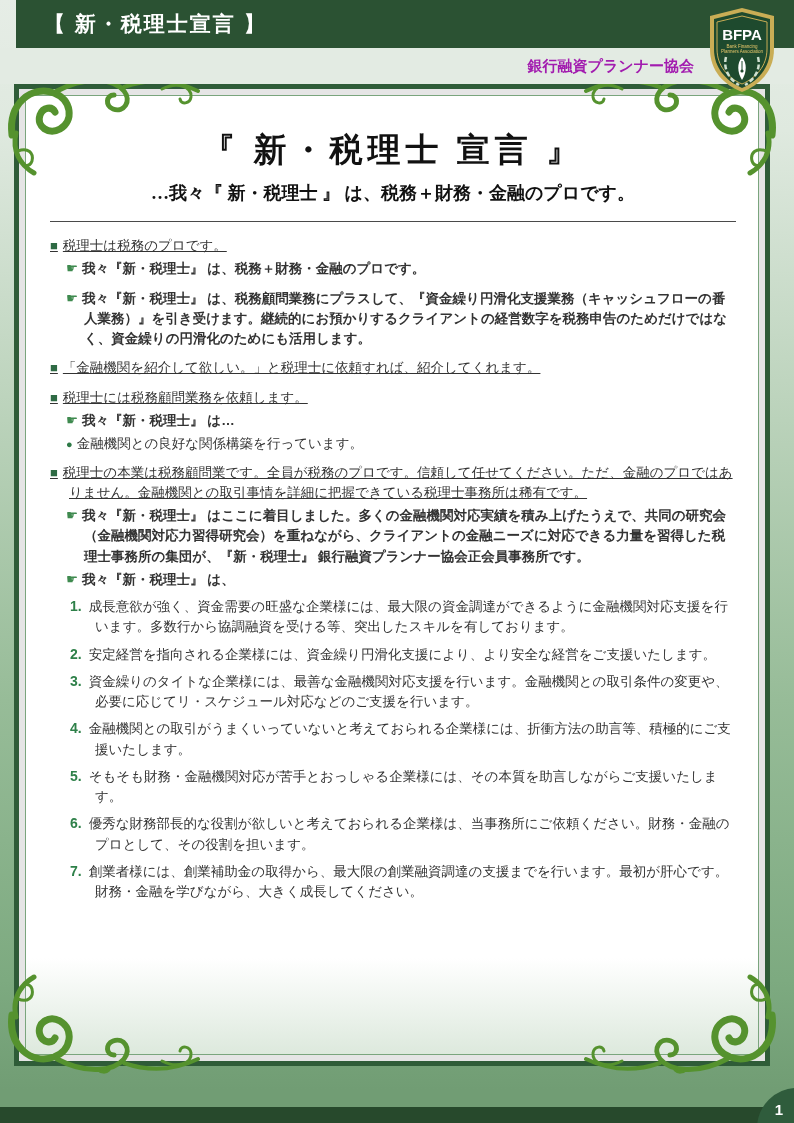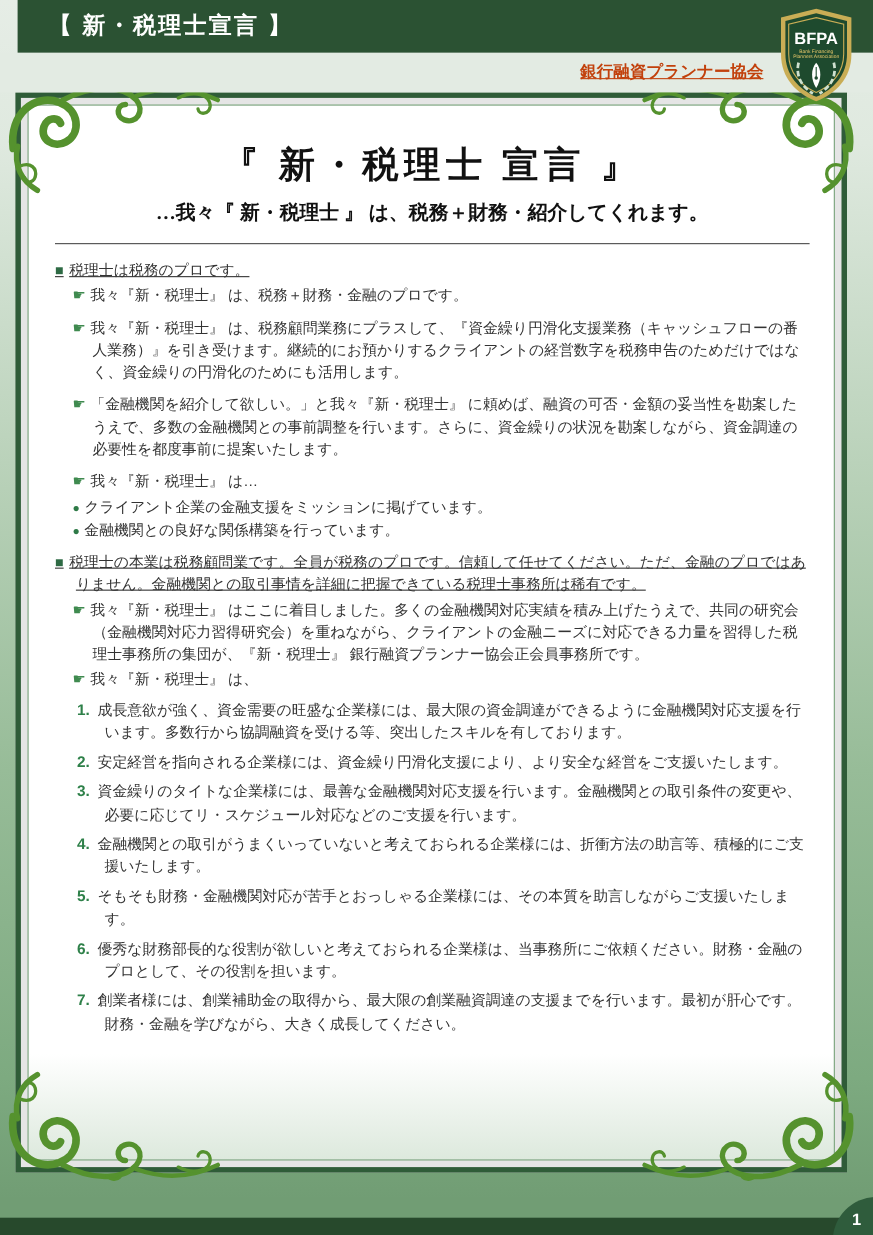--- a/index.html
+++ b/index.html
@@ -6,21 +6,21 @@
   html,body { margin:0; padding:0; }
   body {
     width:794px; height:1123px; position:relative; overflow:hidden;
     font-family:"Liberation Sans","DejaVu Sans",sans-serif;
     background:linear-gradient(180deg,#e6ede6 0px,#dfe9df 130px,#bad2ba 420px,#97bc98 700px,#7daa80 980px,#719d74 1090px,#719d74 100%);
   }
   
   .header-bar { position:absolute; top:0; left:16px; width:100%; height:48px; background:#2b5233; z-index:2; }
   .header-title { color:#ffffff; font-weight:bold; font-size:21px; letter-spacing:2px; line-height:48px; padding-left:28px; }
   .sub-strip { position:absolute; top:48px; left:0; width:100%; height:36px; background:#e3ebe3; z-index:2; }
-  .association { text-align:right; padding-right:100px; line-height:36px; font-weight:bold; font-size:15px; color:#c2410c;text-decoration:underline; }
+  .association { text-align:right; padding-right:100px; line-height:36px; font-weight:bold; font-size:15px; color:#a21caf; }
   .logo { position:absolute; top:7px; right:16px; z-index:10; }
 
   
   .frame {
     position:absolute; left:14px; top:84px; width:756px; height:982px;
     background:#e5e5e5; border:5px solid #2f5c38; z-index:1;
   }
   .inner {
     position:absolute; left:6px; top:6px; right:6px; bottom:6px;
     border:1px solid #7aa57d; overflow:hidden;
@@ -33,21 +33,21 @@
   .fl-bl { bottom:-16px; left:-17px; transform:scaleY(-1); }
   .fl-br { bottom:-16px; right:-17px; transform:scale(-1,-1); }
 
   .doc-title { text-align:center; font-family:"Liberation Serif","DejaVu Serif",serif; font-weight:bold; font-size:33px; letter-spacing:5px; color:#111; margin-top:16px; }
   .doc-subtitle { text-align:center; font-family:"Liberation Serif","DejaVu Serif",serif; font-weight:bold; font-size:18px; color:#111; margin-top:8px; }
   .divider { border-top:1px solid #4a4a4a; margin:16px 0 14px 0; }
 
   .section { margin-bottom:9px; }
   .sec-h { font-size:13.5px; color:#333; line-height:1.5; padding-left:19px; text-indent:-19px;text-decoration:underline; }
   .sq { color:#2e6a44; margin-right:5px; font-size:13px; }
-  .arrow-item { font-size:13.5px; color:#333; line-height:1.5; margin:3px 0 3px 16px; padding-left:18px; text-indent:-18px; }
+  .arrow-item { font-size:13.5px; color:#333; line-height:1.5; margin:3px 0 3px 16px; padding-left:18px; text-indent:-18px;font-weight:bold; }
   .ar { color:#3f8a4f; margin-right:4px; }
   .bullet-item { font-size:13.5px; color:#333; line-height:1.45; margin:1px 0 1px 16px; padding-left:14px; text-indent:-14px; }
   .bu { color:#2e7a47; margin-right:4px; font-size:11px; }
   .num-item { font-size:13.5px; color:#333; line-height:1.5; margin:6px 0 6px 20px; padding-left:25px; text-indent:-25px; }
   .num { color:#2e8049; font-weight:bold; margin-right:7px; font-size:14px; }
 
   
   .footer-strip { position:absolute; bottom:0; left:0; width:100%; height:16px; background:#27492c; z-index:4; }
   .page-circle { position:absolute; right:-43px; bottom:-45px; width:80px; height:80px; border-radius:50%; background:#2f5c3c; z-index:5; }
   .page-num { position:absolute; right:11px; bottom:5px; color:#ffffff; font-weight:bold; font-size:15px; z-index:6; }
@@ -99,37 +99,37 @@
     </svg>
   <svg class="fl fl-bl" viewBox="0 0 200 110">
       <use href="#flourish"></use>
     </svg>
   <svg class="fl fl-br" viewBox="0 0 200 110">
       <use href="#flourish"></use>
     </svg>
 
   <div class="inner">
     <div class="doc-title">『 新・税理士 宣言 』</div>
-    <div class="doc-subtitle">…我々『 新・税理士 』 は、税務＋財務・紹介してくれます。</div>
+    <div class="doc-subtitle">…我々『 新・税理士 』 は、税務＋財務・金融のプロです。</div>
     <div class="divider"></div>
 
     <div>
         <div class="section">
           <div class="sec-h"><span class="sq">■</span>税理士は税務のプロです。</div>
           <div class="arrow-item"><span class="ar">☛</span>我々『新・税理士』 は、税務＋財務・金融のプロです。</div>
         </div>
         <div class="section">
           <div class="arrow-item"><span class="ar">☛</span>我々『新・税理士』 は、税務顧問業務にプラスして、『資金繰り円滑化支援業務（キャッシュフローの番人業務）』を引き受けます。継続的にお預かりするクライアントの経営数字を税務申告のためだけではなく、資金繰りの円滑化のためにも活用します。</div>
         </div>
         <div class="section">
-          <div class="arrow-item"><span class="ar">☛</span>「金融機関を紹介して欲しい。」と我々『新・税理士』 に頼めば、融資の可否・金額の妥当性を勘案したうえで、多数の金融機関との事前調整を行います。さらに、資金繰りの状況を勘案しながら、資金調達の必要性を都度事前に提案いたします。</div>
+          <div class="sec-h"><span class="sq">■</span>「金融機関を紹介して欲しい。」と税理士に依頼すれば、紹介してくれます。</div>
         </div>
         <div class="section">
+          <div class="sec-h"><span class="sq">■</span>税理士には税務顧問業務を依頼します。</div>
           <div class="arrow-item"><span class="ar">☛</span>我々『新・税理士』 は…</div>
-          <div class="bullet-item"><span class="bu">●</span>クライアント企業の金融支援をミッションに掲げています。</div>
           <div class="bullet-item"><span class="bu">●</span>金融機関との良好な関係構築を行っています。</div>
         </div>
         <div class="section">
           <div class="sec-h"><span class="sq">■</span>税理士の本業は税務顧問業です。全員が税務のプロです。信頼して任せてください。ただ、金融のプロではありません。金融機関との取引事情を詳細に把握できている税理士事務所は稀有です。</div>
           <div class="arrow-item"><span class="ar">☛</span>我々『新・税理士』 はここに着目しました。多くの金融機関対応実績を積み上げたうえで、共同の研究会（金融機関対応力習得研究会）を重ねながら、クライアントの金融ニーズに対応できる力量を習得した税理士事務所の集団が、『新・税理士』 銀行融資プランナー協会正会員事務所です。</div>
           <div class="arrow-item"><span class="ar">☛</span>我々『新・税理士』 は、</div>
           <div class="num-item"><span class="num">1.</span>成長意欲が強く、資金需要の旺盛な企業様には、最大限の資金調達ができるように金融機関対応支援を行います。多数行から協調融資を受ける等、突出したスキルを有しております。</div>
           <div class="num-item"><span class="num">2.</span>安定経営を指向される企業様には、資金繰り円滑化支援により、より安全な経営をご支援いたします。</div>
           <div class="num-item"><span class="num">3.</span>資金繰りのタイトな企業様には、最善な金融機関対応支援を行います。金融機関との取引条件の変更や、必要に応じてリ・スケジュール対応などのご支援を行います。</div>
           <div class="num-item"><span class="num">4.</span>金融機関との取引がうまくいっていないと考えておられる企業様には、折衝方法の助言等、積極的にご支援いたします。</div>

